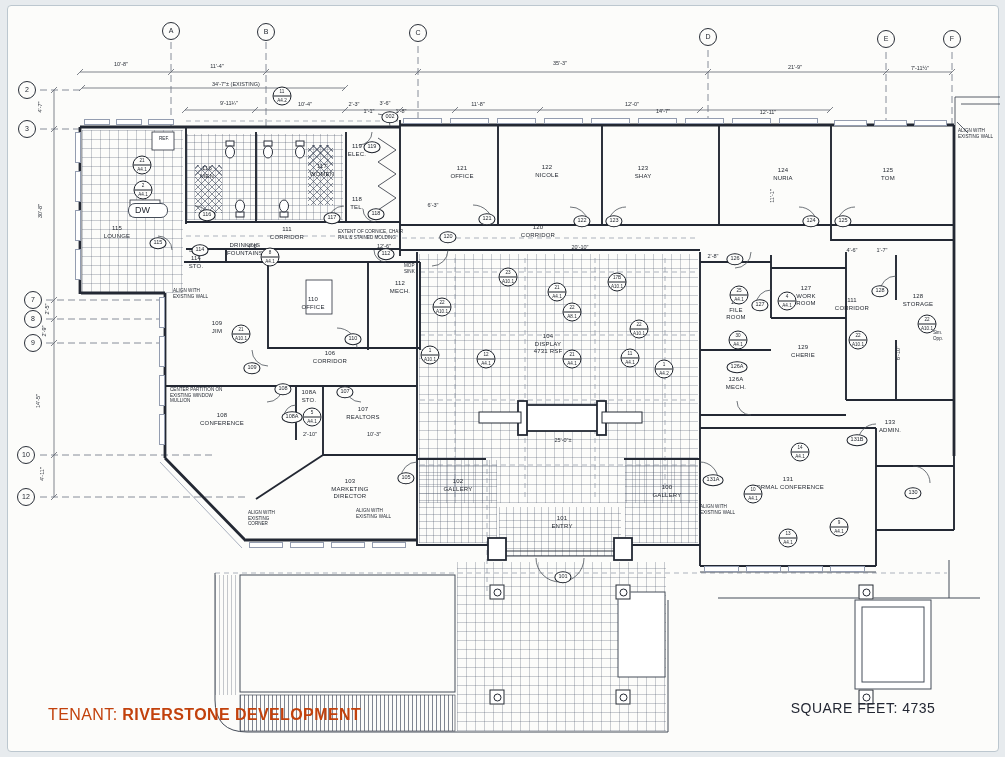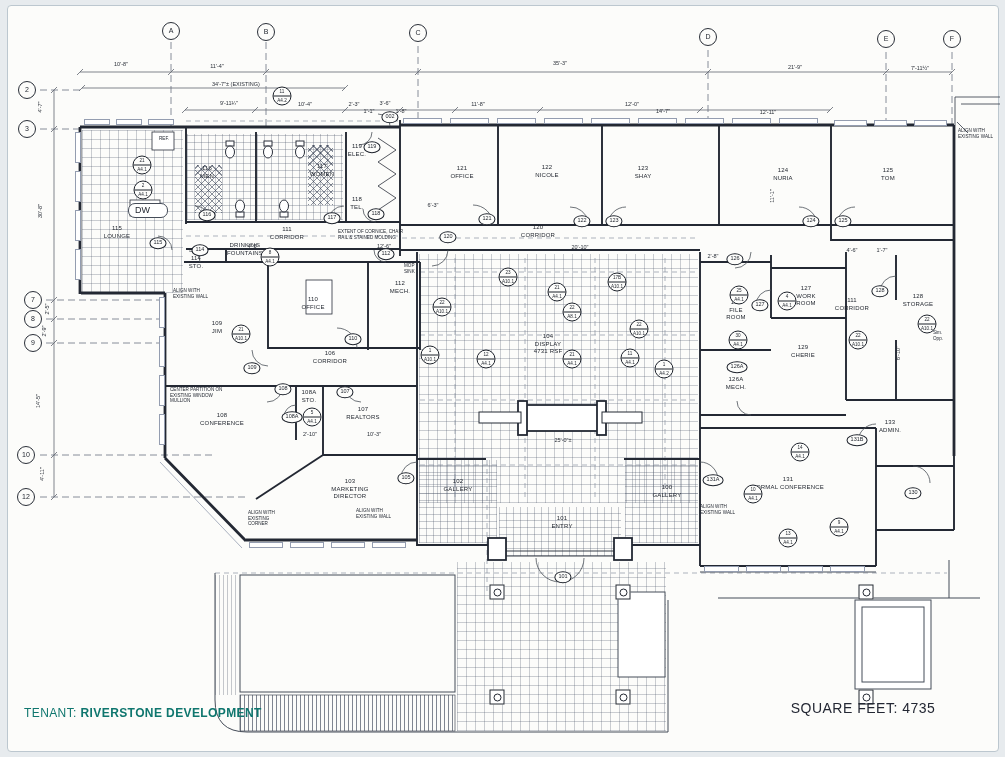--- a/index.html
+++ b/index.html
@@ -24,21 +24,21 @@
   .kn span{display:block;font-size:4.6px;line-height:8px}
   .kn .s{border-top:1px solid #1d222b;line-height:7px}
   .gb{position:absolute;transform:translate(-50%,-50%);width:16px;height:16px;border:1px solid #2a2f38;border-radius:50%;background:#fcfcfa;font-size:7px;line-height:16px;text-align:center;color:#1d222b}
   .dim{position:absolute;transform:translate(-50%,-50%);font-size:5.5px;color:#2a2f38;white-space:nowrap}
   .dim.r{transform:translate(-50%,-50%) rotate(-90deg)}
   .note{position:absolute;font-size:4.6px;line-height:1.25;color:#242933;white-space:pre-line}
   .note.big{font-size:9px;border:1px solid #454c58;padding:1px 6px;background:#fff}
   .col{position:absolute;width:13px;height:13px;border:1.5px solid #252a33;background:#fff;transform:translate(-50%,-50%)}
   .col:after{content:"";position:absolute;left:2.5px;top:2.5px;width:6px;height:6px;border:1px solid #252a33;border-radius:50%}
   
-  .tenant{position:absolute;left:24px;top:706px;font-size:12px;color:#0f766e;letter-spacing:.4px}
+  .tenant{position:absolute;left:48px;top:706px;font-size:16px;color:#c2410c;letter-spacing:.4px}
   .tenant b{font-weight:bold}
   .tb{position:absolute;left:758px;top:698px;width:210px;text-align:center;color:#232733}
   .tb .t1{font-size:19px;font-weight:bold;letter-spacing:.3px}
   .tb .t2{font-size:14px;letter-spacing:.5px;margin-top:2px}
 </style>
 </head>
 <body>
 
 <div class="sheet"></div>
 

